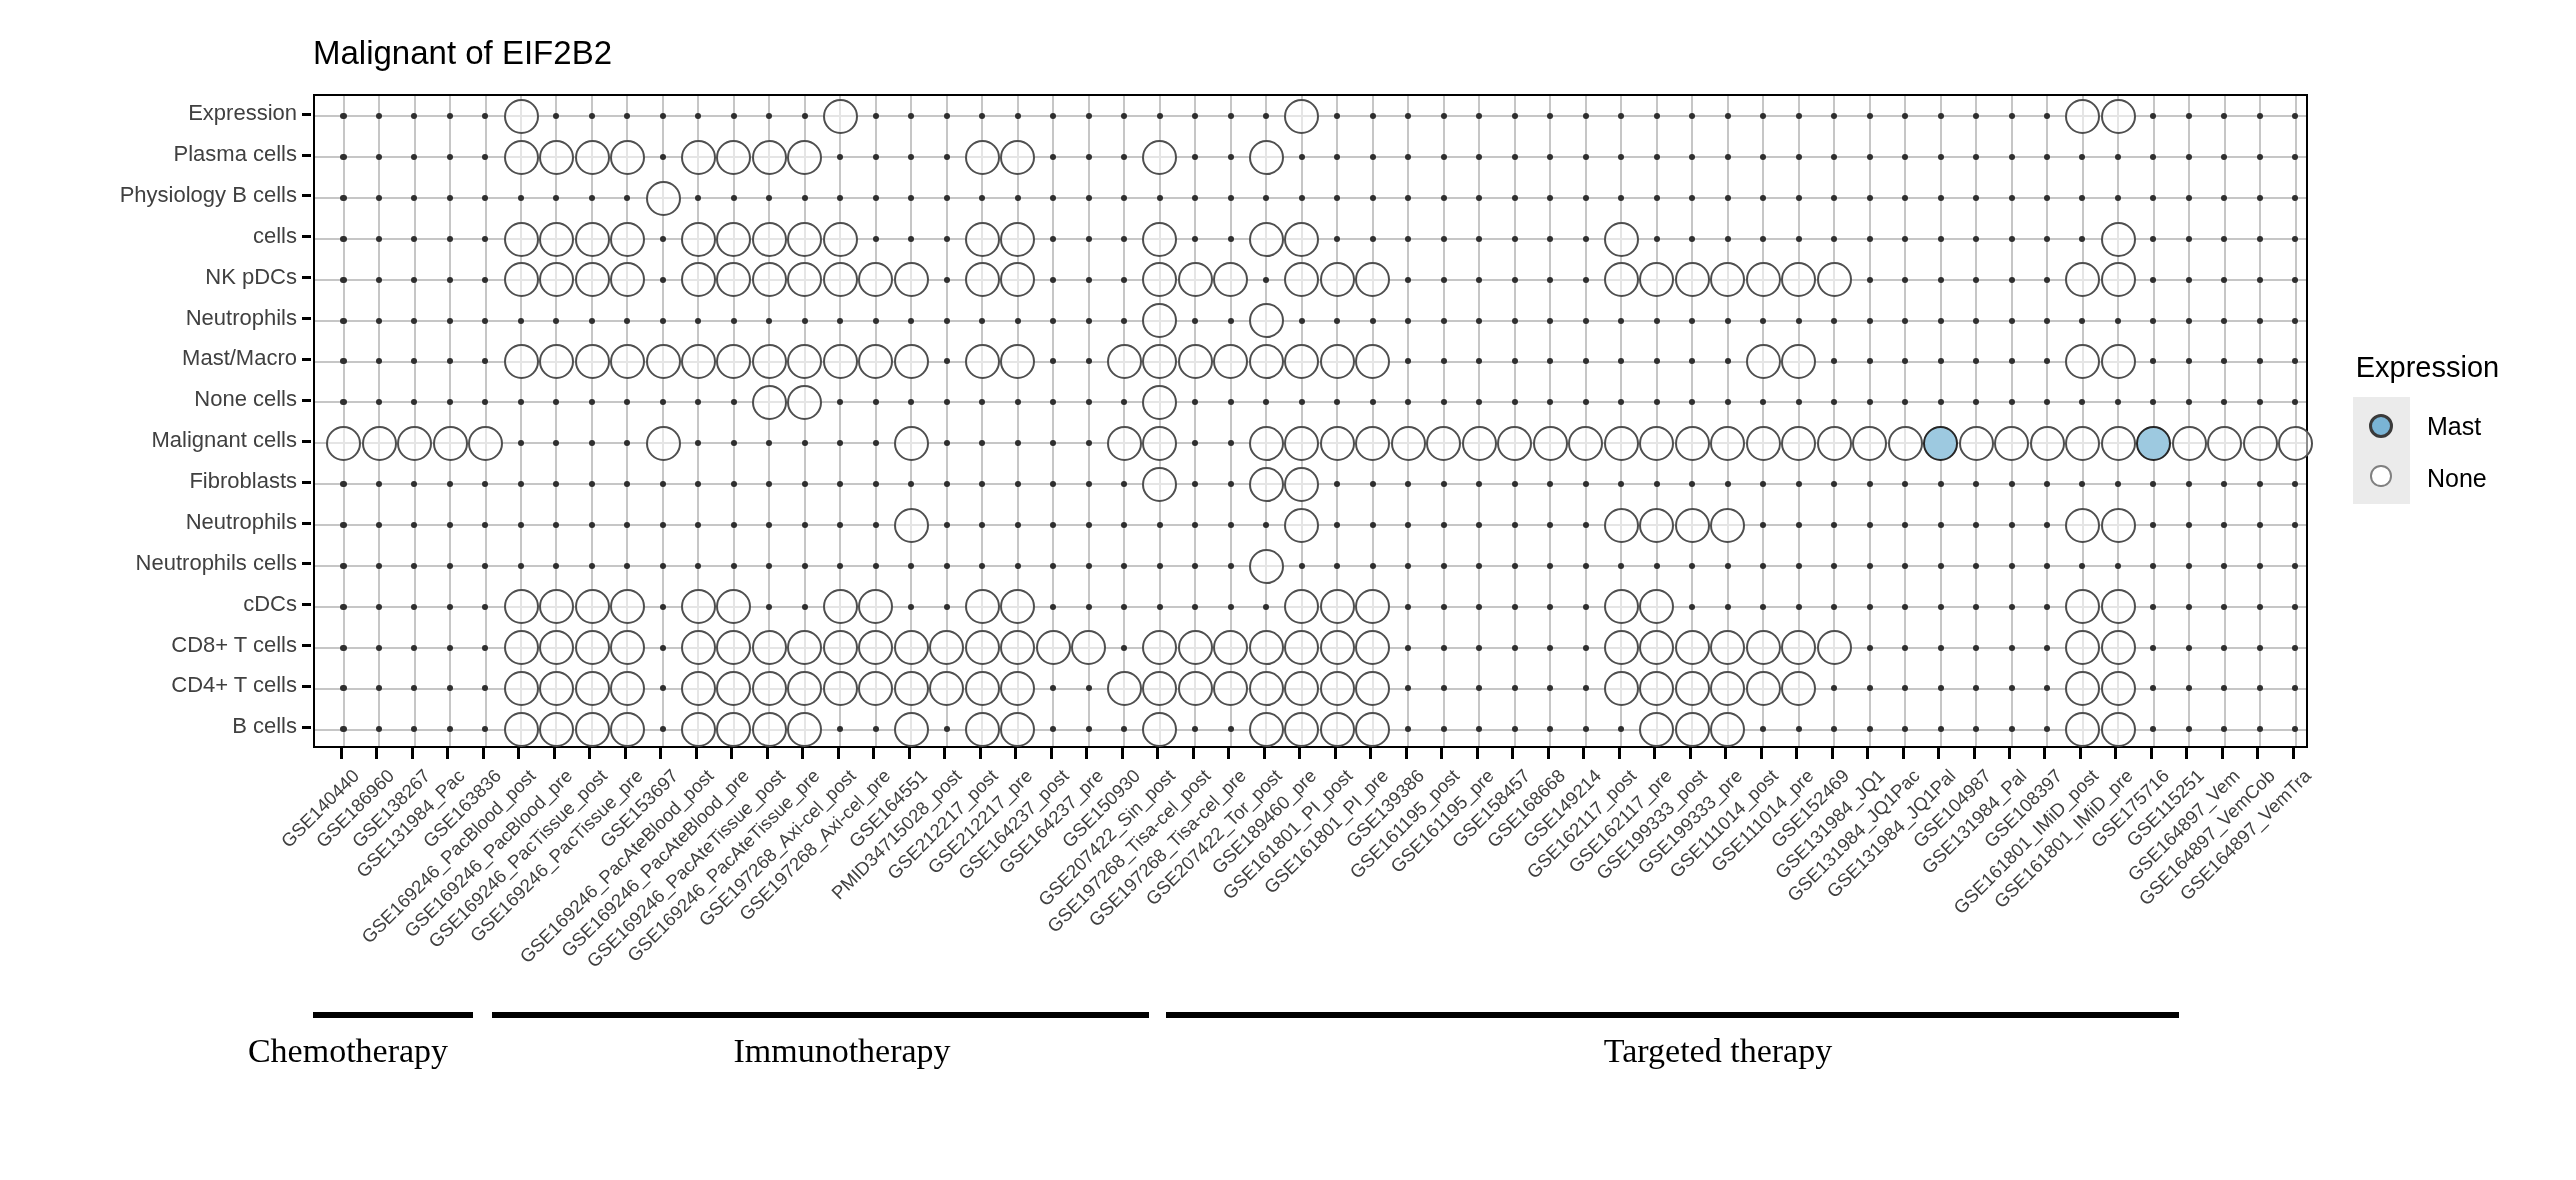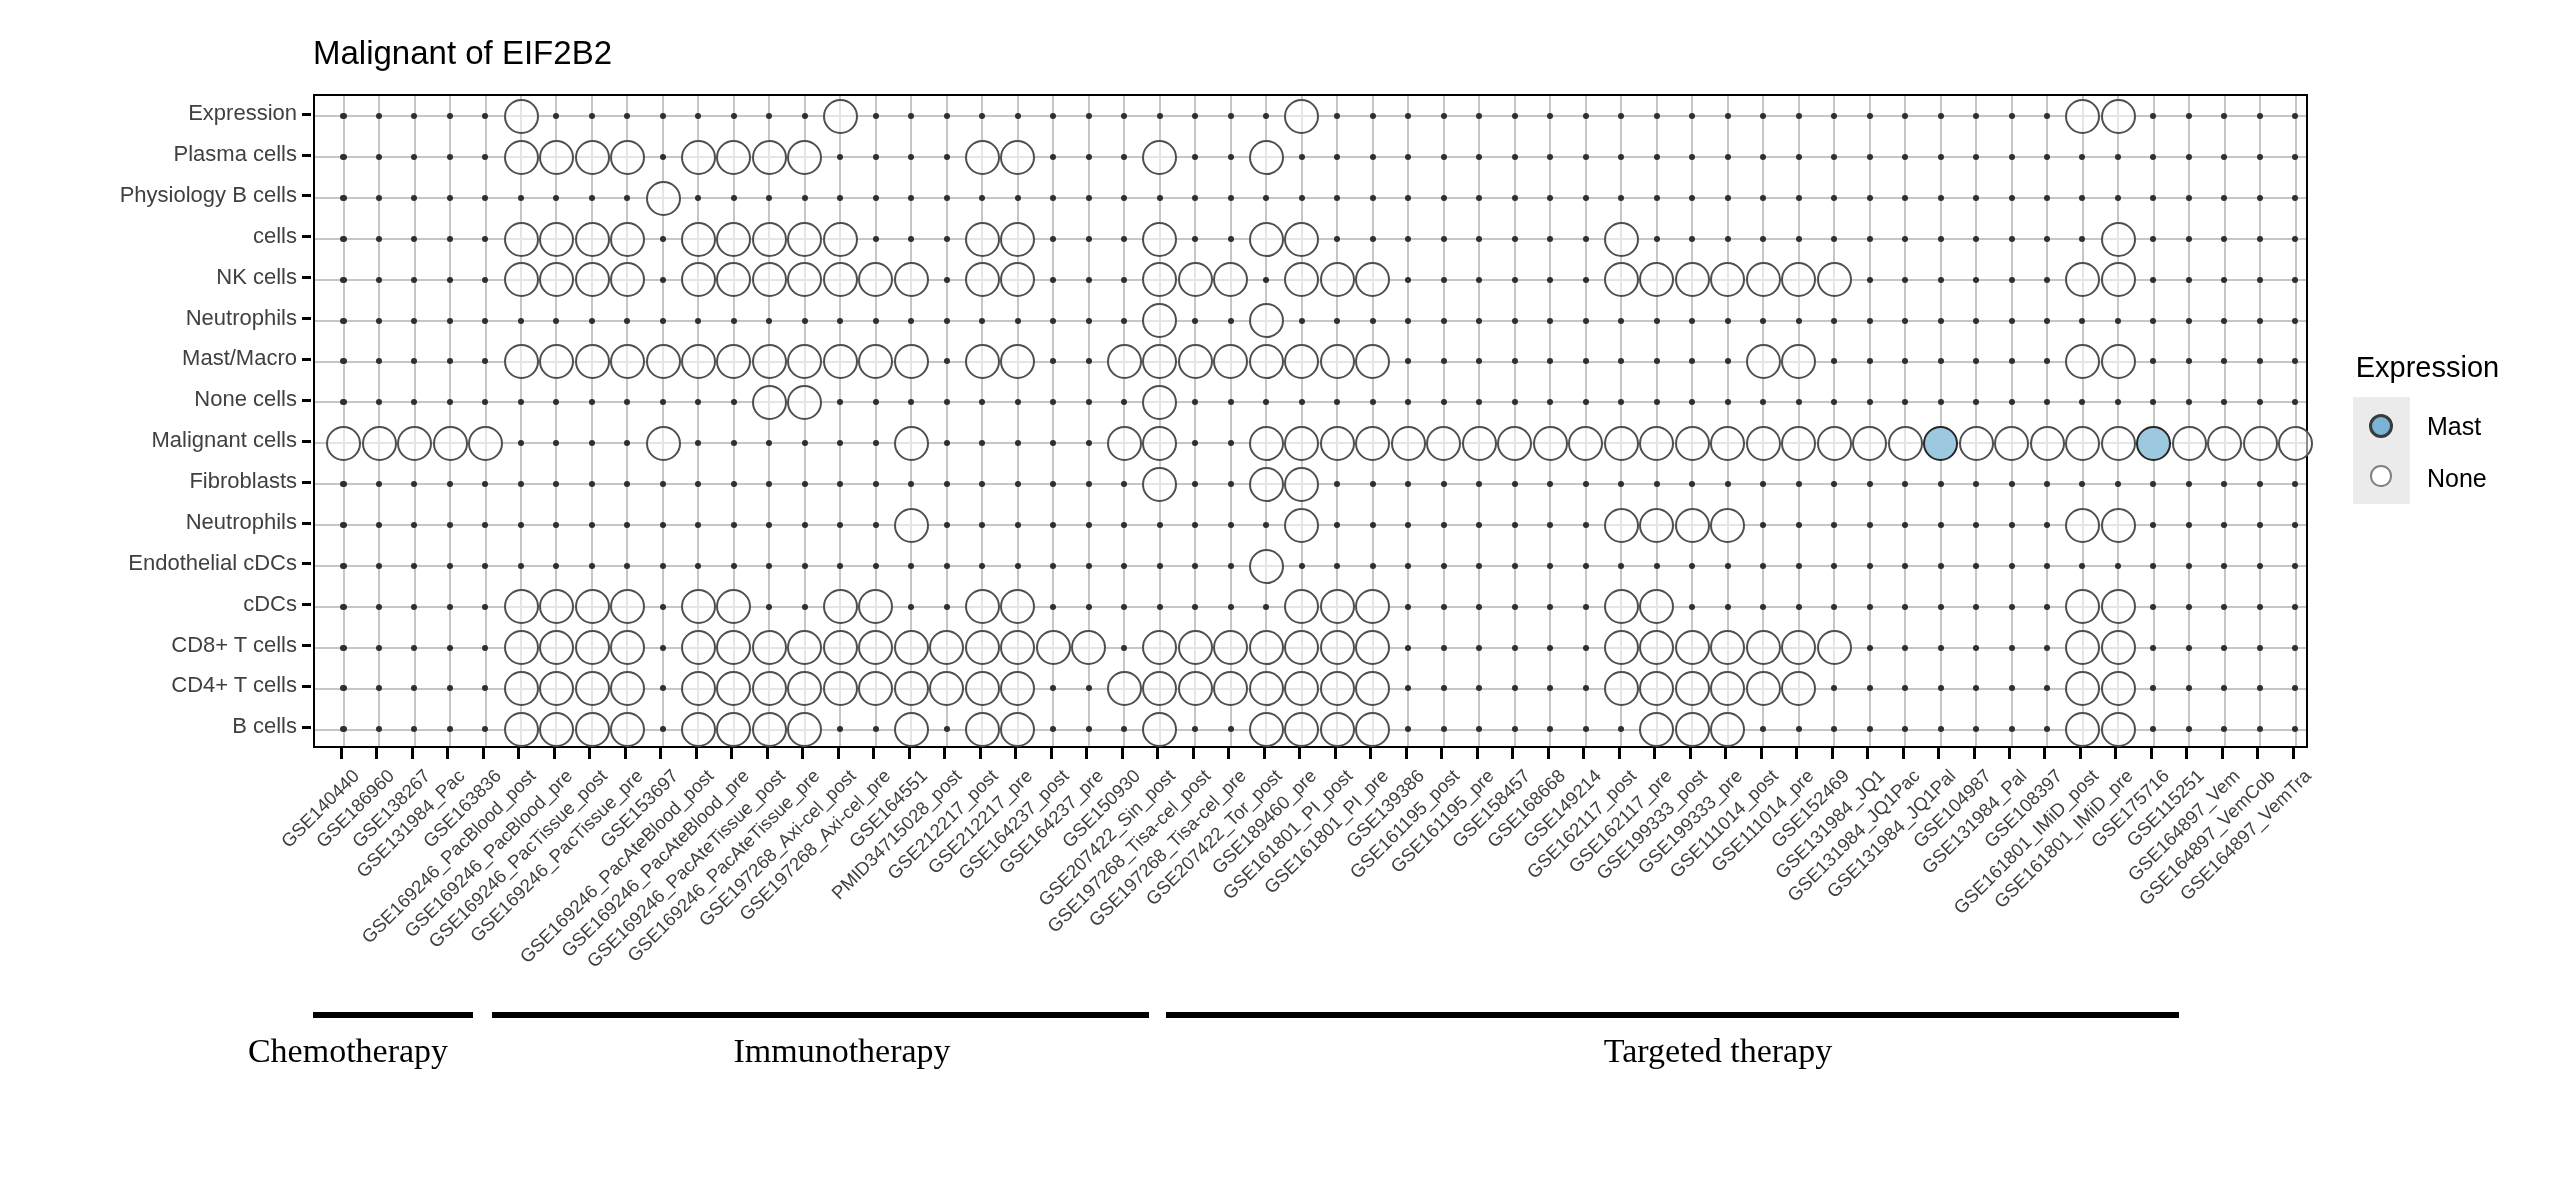--- a/index.html
+++ b/index.html
@@ -1006,35 +1006,35 @@
   <div id="axes-layer">
       <div class="ytick" style="left: 302px; top: 113px;"></div>
       <div class="ylab" style="right: 2279px; top: 114px;">Expression</div>
       <div class="ytick" style="left: 302px; top: 154px;"></div>
       <div class="ylab" style="right: 2279px; top: 155px;">Plasma cells</div>
       <div class="ytick" style="left: 302px; top: 194px;"></div>
       <div class="ylab" style="right: 2279px; top: 196px;">Physiology B cells</div>
       <div class="ytick" style="left: 302px; top: 235px;"></div>
       <div class="ylab" style="right: 2279px; top: 237px;">cells</div>
       <div class="ytick" style="left: 302px; top: 276px;"></div>
-      <div class="ylab" style="right: 2279px; top: 278px;">NK cells</div>
+      <div class="ylab" style="right: 2279px; top: 278px;">NK pDCs</div>
       <div class="ytick" style="left: 302px; top: 317px;"></div>
       <div class="ylab" style="right: 2279px; top: 319px;">Neutrophils</div>
       <div class="ytick" style="left: 302px; top: 358px;"></div>
       <div class="ylab" style="right: 2279px; top: 359px;">Mast/Macro</div>
       <div class="ytick" style="left: 302px; top: 399px;"></div>
       <div class="ylab" style="right: 2279px; top: 400px;">None cells</div>
       <div class="ytick" style="left: 302px; top: 440px;"></div>
       <div class="ylab" style="right: 2279px; top: 441px;">Malignant cells</div>
       <div class="ytick" style="left: 302px; top: 481px;"></div>
       <div class="ylab" style="right: 2279px; top: 482px;">Fibroblasts</div>
       <div class="ytick" style="left: 302px; top: 522px;"></div>
       <div class="ylab" style="right: 2279px; top: 523px;">Neutrophils</div>
       <div class="ytick" style="left: 302px; top: 562px;"></div>
-      <div class="ylab" style="right: 2279px; top: 564px;">Endothelial cDCs</div>
+      <div class="ylab" style="right: 2279px; top: 564px;">Neutrophils cells</div>
       <div class="ytick" style="left: 302px; top: 603px;"></div>
       <div class="ylab" style="right: 2279px; top: 605px;">cDCs</div>
       <div class="ytick" style="left: 302px; top: 644px;"></div>
       <div class="ylab" style="right: 2279px; top: 646px;">CD8+ T cells</div>
       <div class="ytick" style="left: 302px; top: 685px;"></div>
       <div class="ylab" style="right: 2279px; top: 686px;">CD4+ T cells</div>
       <div class="ytick" style="left: 302px; top: 726px;"></div>
       <div class="ylab" style="right: 2279px; top: 727px;">B cells</div>
       <div class="xtick" style="left: 340px; top: 748px;"></div>
       <div class="xlab" style="right: 2228px; top: 765px;">GSE140440</div>

